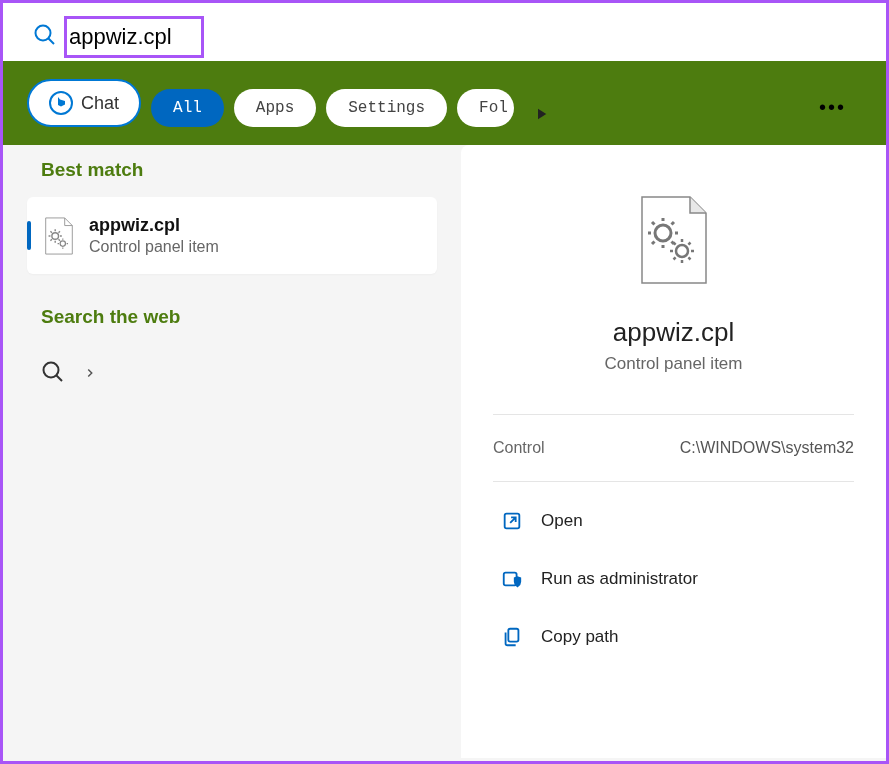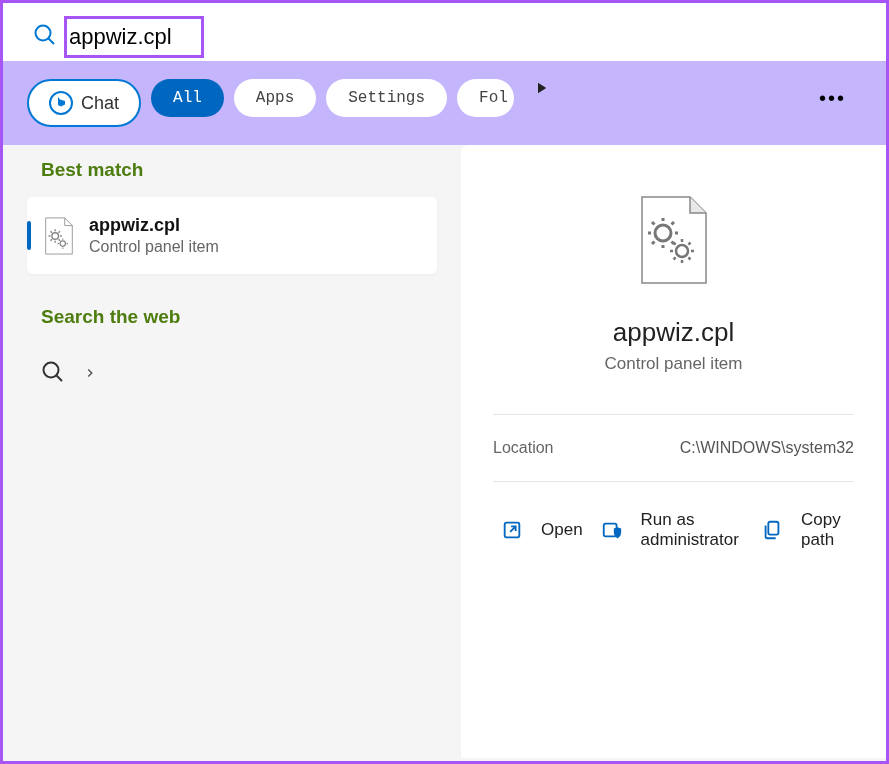--- a/index.html
+++ b/index.html
@@ -53,24 +53,24 @@
       left: -5px;
       top: -8px;
       width: 140px;
       height: 42px;
       border: 3px solid #a855f7;
       pointer-events: none;
     }
 
     .tabs-container {
       display: flex;
-      align-items: flex-start;
+      align-items: flex-end;
       gap: 10px;
       padding: 18px 24px;
-      background: #c4b5fd;
+      background: #4d7c0f;
     }
 
     .chat-tab {
       display: flex;
       align-items: center;
       gap: 8px;
       padding: 10px 20px;
       border: 2.5px solid #0078d4;
       border-radius: 30px;
       background: #fff;
@@ -249,22 +249,22 @@
       color: #666;
     }
 
     .location-value {
       color: #555;
     }
 
     .actions-list {
       width: 100%;
       display: flex;
-      flex-direction: row;
-      gap: 2px;
+      flex-direction: column;
+      gap: 12px;
       padding-top: 16px;
     }
 
     .action-item {
       display: flex;
       align-items: center;
       gap: 18px;
       padding: 12px 8px;
       cursor: pointer;
       font-size: 17px;
@@ -373,21 +373,21 @@
         </g>
       </svg>
     </span>
 
     <div class="detail-title">appwiz.cpl</div>
     <div class="detail-subtitle">Control panel item</div>
 
     <div class="divider"></div>
 
     <div class="location-row">
-      <span>Location</span>
+      <span>Control</span>
       <span class="location-value">C:\WINDOWS\system32</span>
     </div>
 
     <div class="divider"></div>
 
     <div class="actions-list">
 
       <div class="action-item">
         <span class="action-icon">
           <svg viewBox="0 0 24 24" width="22" height="22" fill="none" stroke="#0067c0" stroke-width="2">

